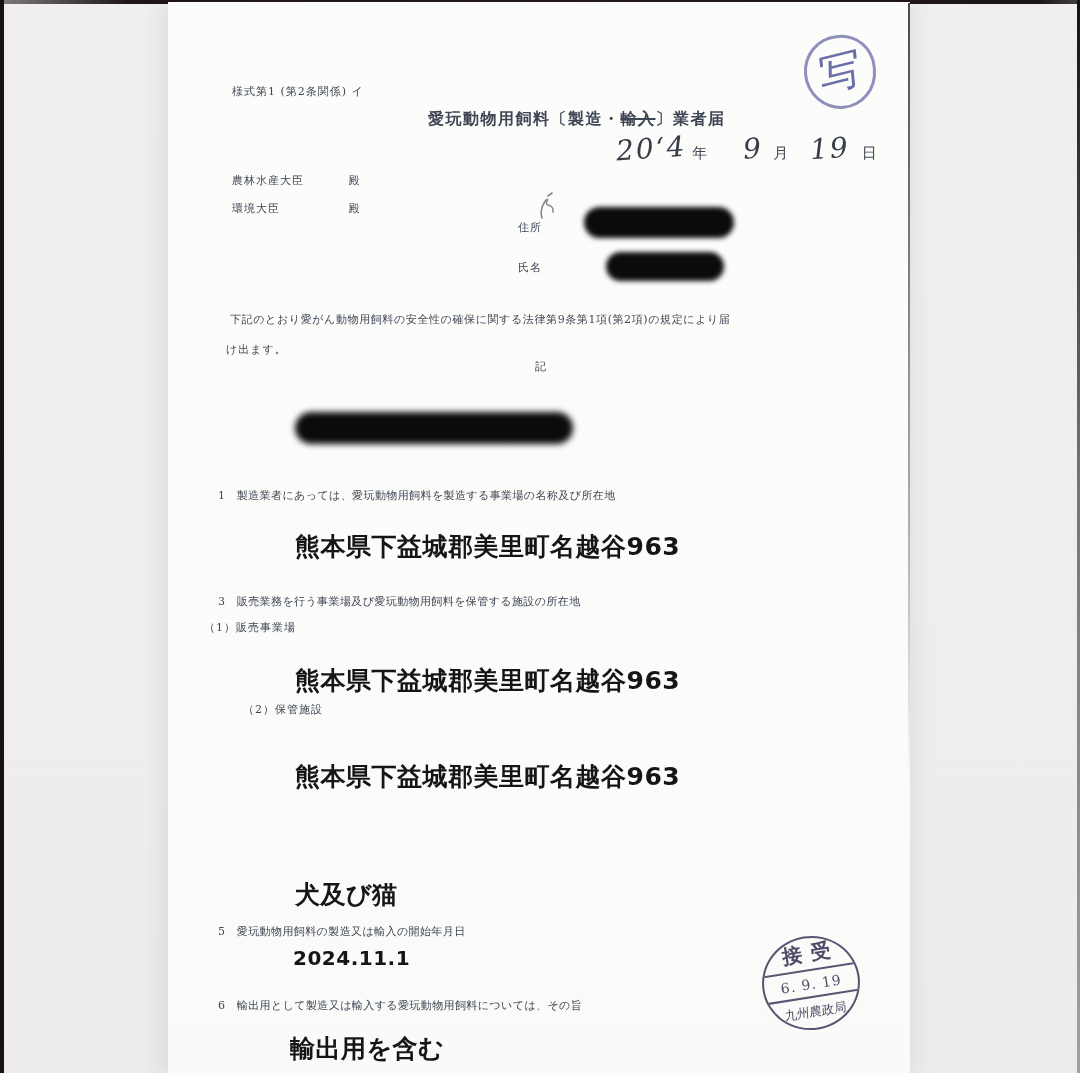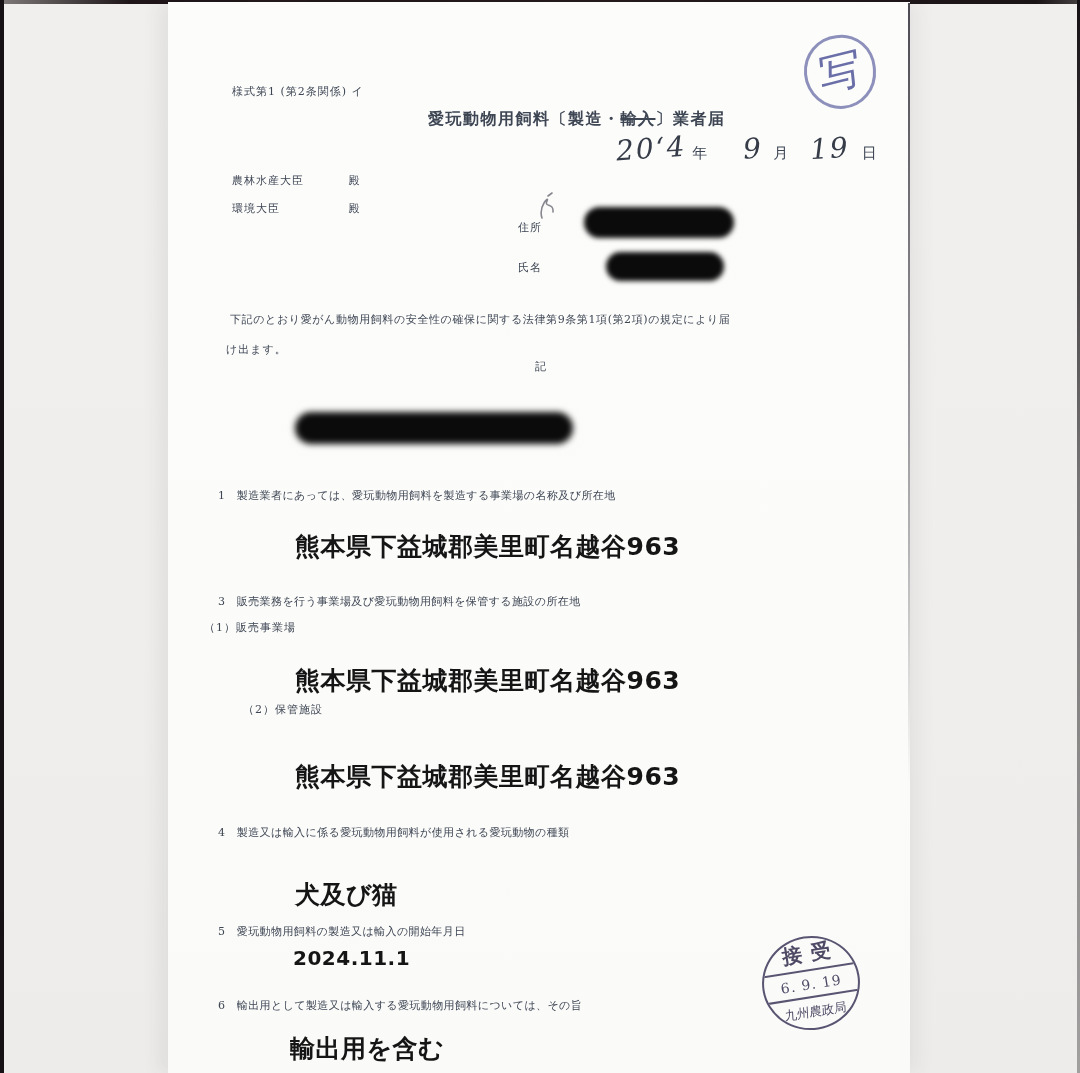--- a/index.html
+++ b/index.html
@@ -112,21 +112,20 @@
     <div class="t" style="left:50px;top:486px;letter-spacing:.4px;">1　製造業者にあっては、愛玩動物用飼料を製造する事業場の名称及び所在地</div>
     <div class="answer" style="left:127px;top:528px;">熊本県下益城郡美里町名越谷963</div>
 
     <div class="t" style="left:50px;top:592px;letter-spacing:.4px;">3　販売業務を行う事業場及び愛玩動物用飼料を保管する施設の所在地</div>
     <div class="t" style="left:36px;top:618px;">（1）販売事業場</div>
     <div class="answer" style="left:127px;top:662px;">熊本県下益城郡美里町名越谷963</div>
 
     <div class="t" style="left:36px;top:700px;margin-left:39px;">（2）保管施設</div>
     <div class="answer" style="left:127px;top:758px;">熊本県下益城郡美里町名越谷963</div>
 
-    <div class="t" style="left:50px;top:823px;letter-spacing:.4px;">4　製造又は輸入に係る愛玩動物用飼料が使用される愛玩動物の種類</div>
     <div class="answer" style="left:127px;top:876px;">犬及び猫</div>
 
     <div class="t" style="left:50px;top:922px;letter-spacing:.4px;">5　愛玩動物用飼料の製造又は輸入の開始年月日</div>
     <div class="answer" style="left:125px;top:944px;font-size:20px;">2024.11.1</div>
 
     <div class="t" style="left:50px;top:996px;letter-spacing:.4px;">6　輸出用として製造又は輸入する愛玩動物用飼料については、その旨</div>
     <div class="answer" style="left:122px;top:1030px;">輸出用を含む</div>
 
     <div class="receipt-stamp">
       <div class="rs-row rs-top">接受</div>

